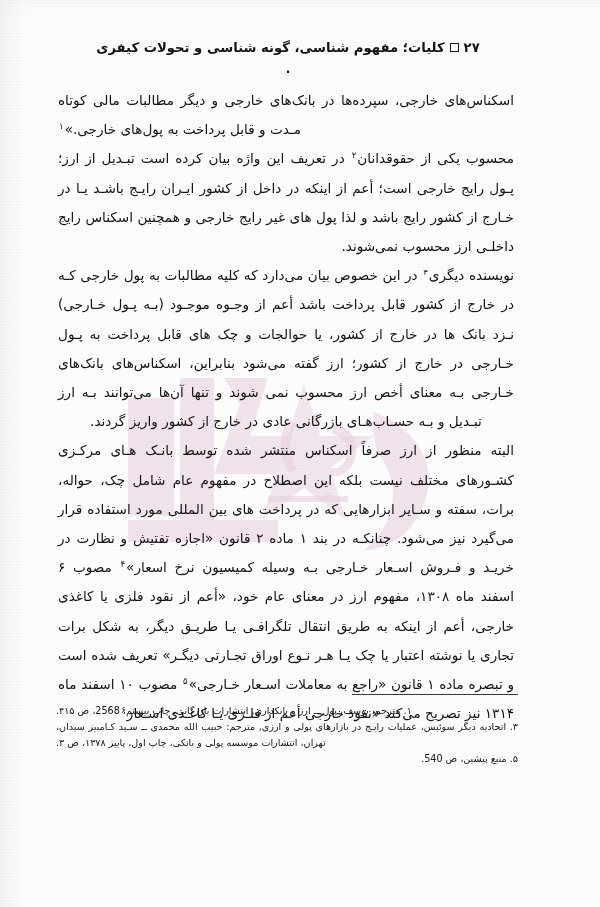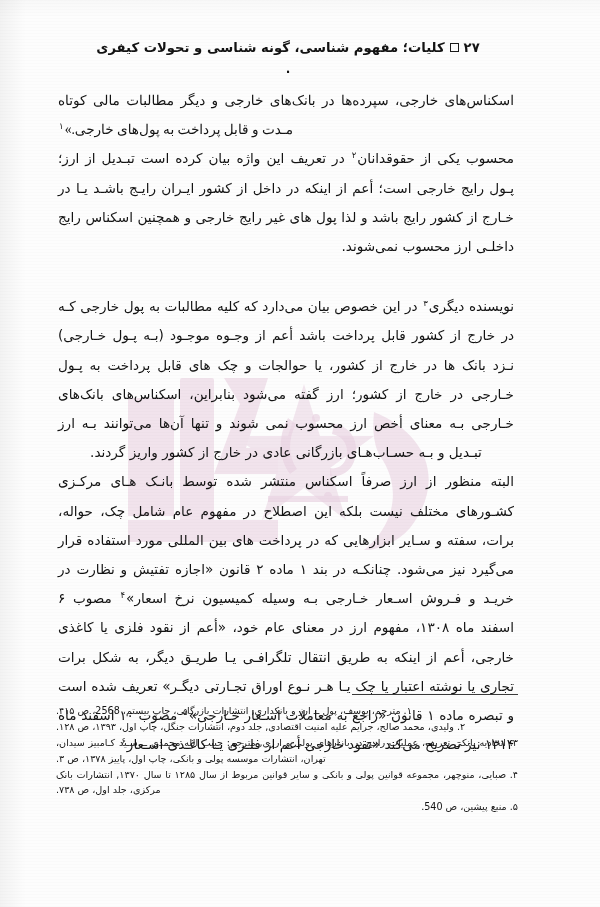--- a/index.html
+++ b/index.html
@@ -100,25 +100,23 @@
     font-size: 13.6px;
     line-height: 29.2px;
   }
   .body p {
     margin: 0 0 0 0;
     text-align: justify;
     text-align-last: right;
   }
   .body p.lastcenter {
     text-align-last: center;
-    margin-top: 31px;
   }
   .body p.lastleft {
     text-align-last: left;
-    font-family: Liberation Serif, serif;
   }
   sup.fn {
     font-size: 8.6px;
     vertical-align: super;
     line-height: 0;
     padding: 0 1px;
   }
 
   
   .fn-rule {
@@ -213,30 +211,22 @@
     </div>
 
     <div class="fn-rule"></div>
 
     <div class="footnotes">
       <p class="fnote">
         <span class="fnum">۱.</span>
         <span><span>مترجم، یوسف، </span><b>پول ــ ارز و بانکداری</b><span>, انتشارات بازرگانی، چاپ بیستم، 2568، ص ۴۱۵.</span></span>
       </p>
       <p class="fnote">
-        <span class="fnum">۲.</span>
-        <span><span>ولیدی، محمد صالح، </span><b>جرایم علیه امنیت اقتصادی</b><span>, جلد دوم، انتشارات جنگل، چاپ اول، ۱۳۹۳، ص ۱۲۸.</span></span>
-      </p>
-      <p class="fnote">
         <span class="fnum">۳.</span>
-        <span><span>اتحادیه بانکی تعریف، </span><b>عملیات رایـج در بازارهای پولی و ارزی</b><span>, مترجم: حبیب الله محمدی ــ سـید کـامبیز سیدان، تهران، انتشارات موسسه پولی و بانکی، چاپ اول، پاییز ۱۳۷۸، ص ۳.</span></span>
-      </p>
-      <p class="fnote">
-        <span class="fnum">۴.</span>
-        <span><span>صبایی، منوچهر، </span><b>مجموعه قوانین پولی و بانکی و سایر قوانین مربوط از سال ۱۲۸۵ تا سال ۱۳۷۰</b><span>, انتشارات بانک مرکزی، جلد اول، ص ۷۳۸.</span></span>
+        <span><span>اتحادیه دیگر سوئیس، </span><b>عملیات رایـج در بازارهای پولی و ارزی</b><span>, مترجم: حبیب الله محمدی ــ سـید کـامبیز سیدان، تهران، انتشارات موسسه پولی و بانکی، چاپ اول، پاییز ۱۳۷۸، ص ۳.</span></span>
       </p>
       <p class="fnote lastright">
         <span class="fnum">۵.</span>
         <span>منبع پیشین، ص 540.</span>
       </p>
     </div>
 
   </div>
 
   <div class="scanfx"></div>

